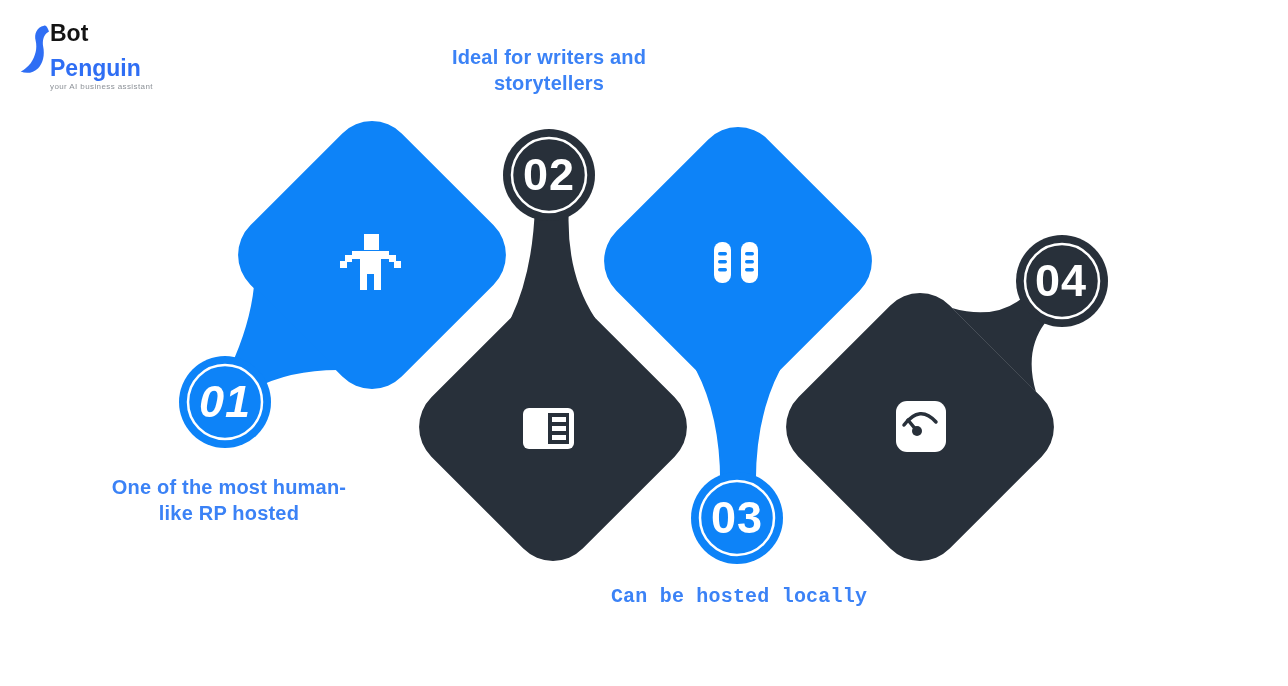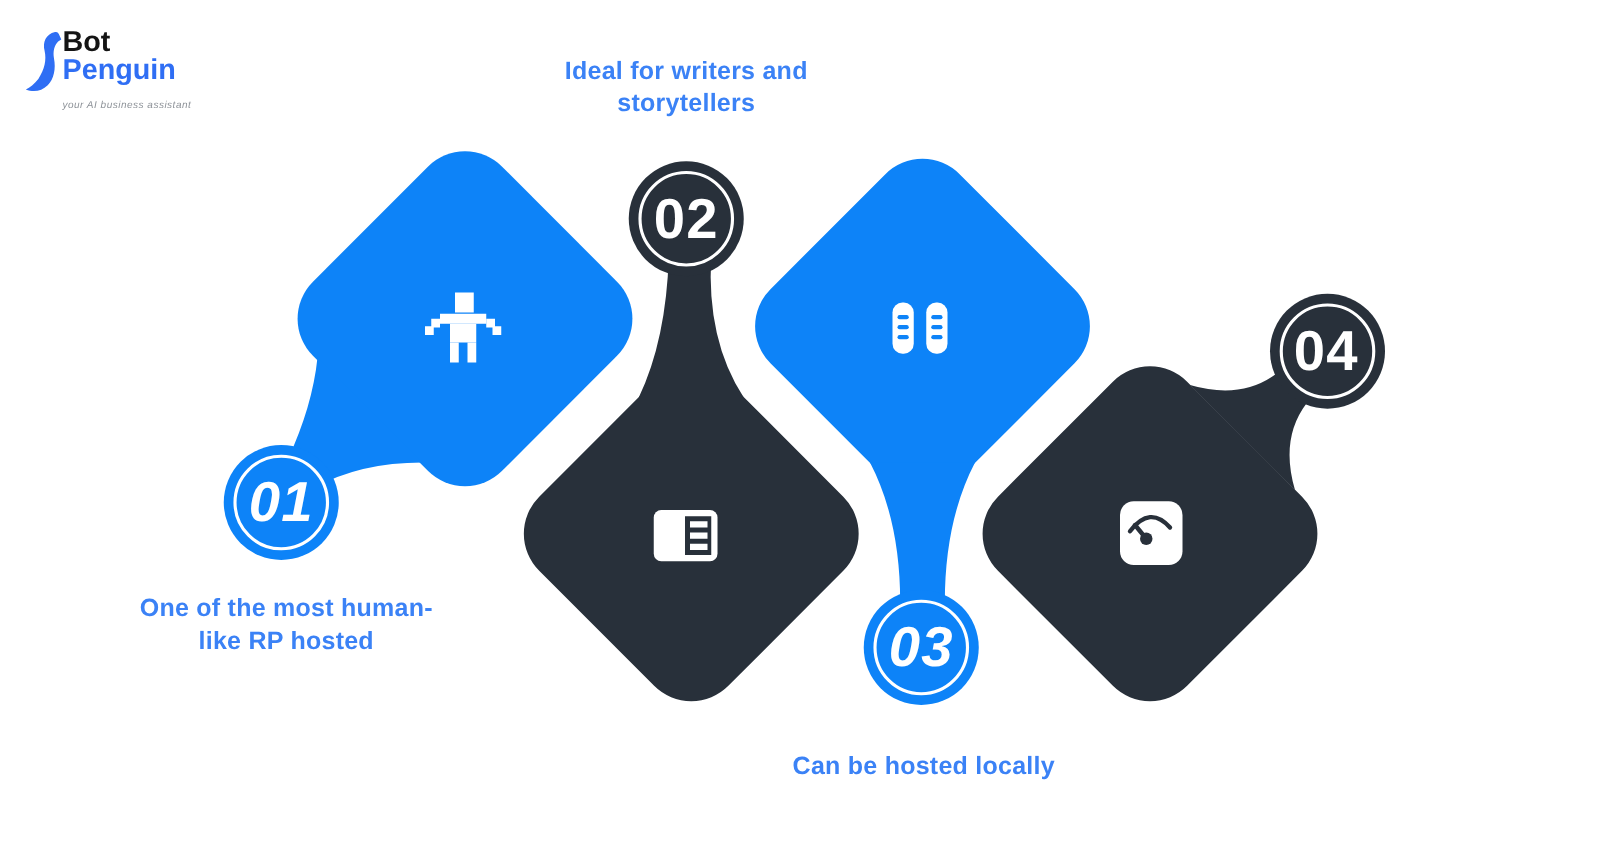--- a/index.html
+++ b/index.html
@@ -26,22 +26,22 @@
     display:flex;align-items:center;justify-content:center;
     color:#ffffff;
     font-size:45px;
     font-weight:700;
     letter-spacing:1px;
   }
   .logo{position:absolute;left:16px;top:22px;width:170px;height:70px;}
   .logo-mark{position:absolute;left:2px;top:2px;}
   .logo-text{position:absolute;left:34px;top:0;}
   .logo-bot{font-size:23px;font-weight:700;color:#141414;line-height:22px;}
-  .logo-penguin{font-size:23px;font-weight:700;color:#2f6ef4;line-height:22px;}
-  .logo-tag{margin-top:13px;font-size:8px;font-style:italic;color:#8d9298;letter-spacing:.4px;}
+  .logo-penguin{font-size:23px;font-weight:700;color:#2f6ef4;line-height:22px;margin-top:13px;}
+  .logo-tag{margin-top:3px;font-size:8px;color:#8d9298;letter-spacing:.4px;}
 </style>
 </head>
 <body>
 
 <div id="canvas">
 
   <svg id="shapes" width="1288" height="686" viewBox="0 0 1288 686">
 
     <rect x="265" y="148" width="214" height="214" rx="42" transform="rotate(45 372 255)" fill="#0d83f8"></rect>
     <rect x="446" y="320" width="214" height="214" rx="42" transform="rotate(45 553 427)" fill="#28303a"></rect>
@@ -109,28 +109,28 @@
     </svg>
     <div class="logo-text">
       <div class="logo-bot">Bot</div>
       <div class="logo-penguin">Penguin</div>
       <div class="logo-tag">your AI business assistant</div>
     </div>
   </div>
 
   <div class="step-num" style="left:179px;top:356px;font-style:italic;">01</div>
   <div class="step-num" style="left:503px;top:129px;">02</div>
-  <div class="step-num" style="left:691px;top:472px;font-style:italic;">03</div>
+  <div class="step-num" style="left:691px;top:472px;">03</div>
   <div class="step-num" style="left:1015px;top:235px;">04</div>
 
   <div class="caption" style="left:79px;top:474px;width:300px;">
     <div>One of the most human-</div>
     <div>like RP hosted</div>
   </div>
   <div class="caption" style="left:424px;top:44px;width:250px;">
     <div>Ideal for writers and</div>
     <div>storytellers</div>
   </div>
-  <div class="caption" style="left:589px;top:600px;width:300px;">
+  <div class="caption" style="left:589px;top:584px;width:300px;font-family:Liberation Mono, monospace;">
     <div>Can be hosted locally</div>
   </div>
 
 </div>
 
 </body></html>

